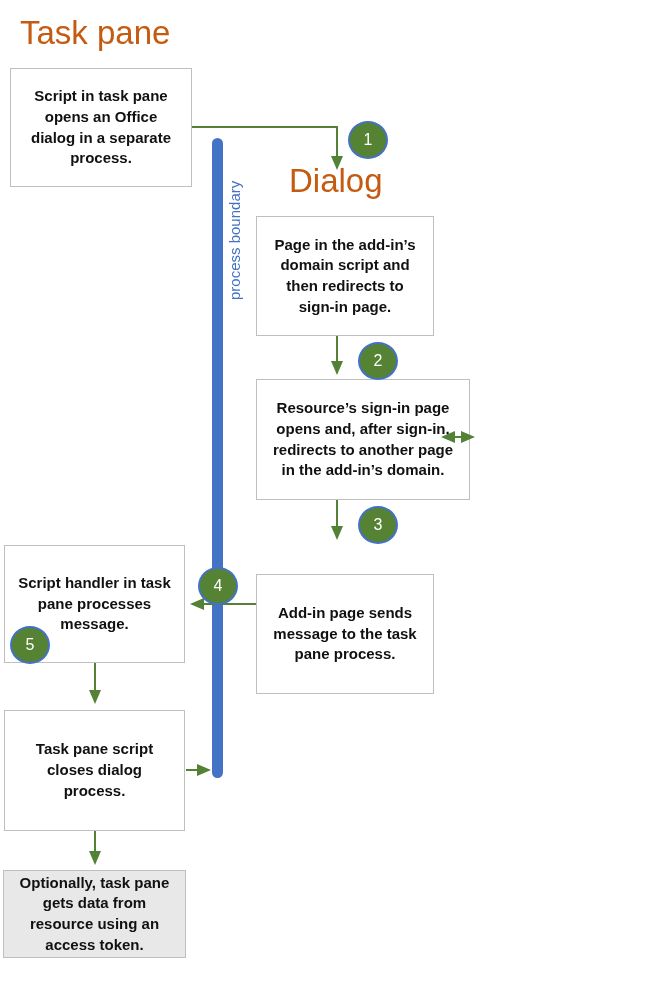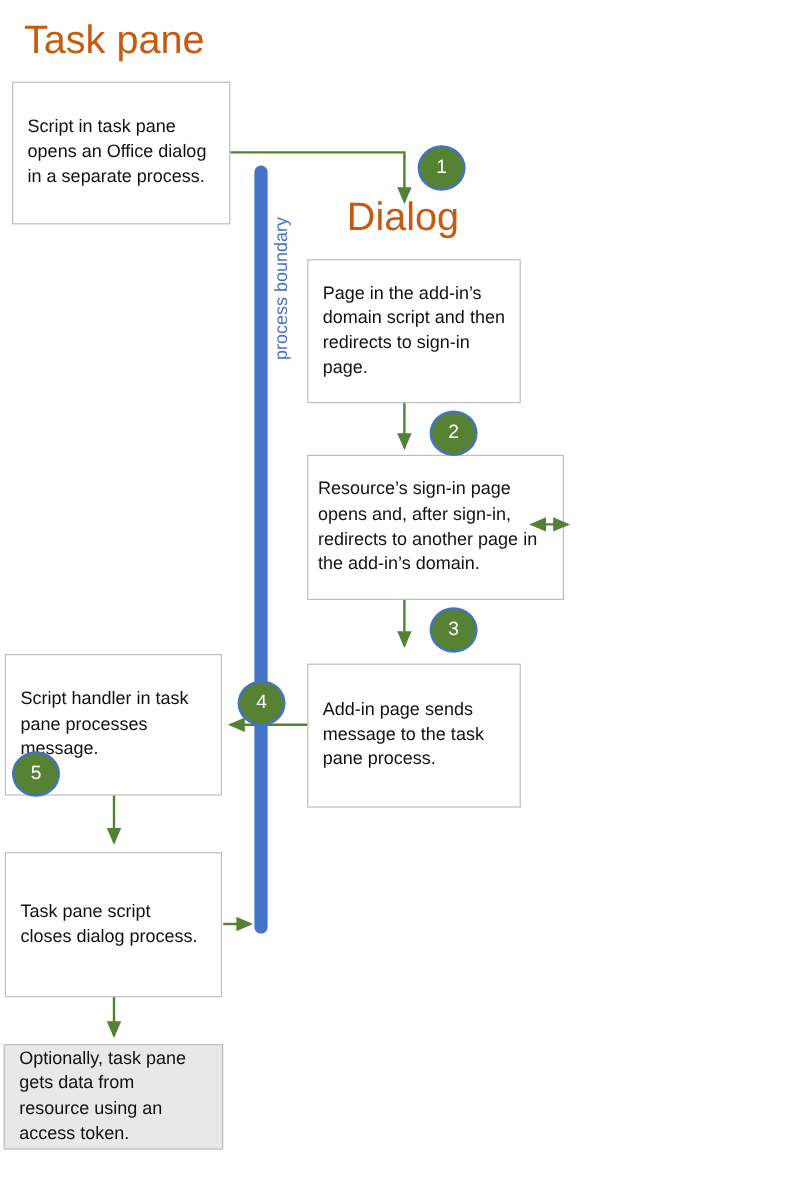--- a/index.html
+++ b/index.html
@@ -8,29 +8,29 @@
     font-family:"Liberation Sans", sans-serif;color:#000;
   }
   .lane-title{
     position:absolute;color:#C55A11;font-size:33px;letter-spacing:0;
     font-weight:400;white-space:nowrap;text-align:right;
   }
   .title-taskpane{left:20px;top:14px;}
   .title-dialog{left:289px;top:162px;}
   .node{
     position:absolute;display:flex;align-items:center;justify-content:center;
-    background:#ffffff;border:1px solid #BFBFBF;
-    font-size:15px;line-height:1.38;color:#111;padding:6px 12px;box-sizing:border-box;
+    text-align:center;background:#ffffff;border:1px solid #BFBFBF;
+    font-size:15px;line-height:1.38;color:#111;padding:6px 12px;box-sizing:border-box;font-weight:bold;
   }
   .node.optional{background:#E9E8E8;}
   .node-script {left:10px;  top:68px;  width:182px;height:119px;}
   .node-page   {left:256px; top:216px; width:178px;height:120px;}
   .node-resource{left:256px;top:379px; width:214px;height:121px;padding:6px 8px;}
   .node-oauth  {left:480px; top:380px; width:177px;height:120px;}
-  .node-addin  {left:256px; top:553px; width:178px;height:120px;}
+  .node-addin  {left:256px; top:574px; width:178px;height:120px;}
   .node-handler{left:4px;   top:545px; width:181px;height:118px;}
   .node-closes {left:4px;   top:710px; width:181px;height:121px;}
   .node-data   {left:3px;   top:870px; width:183px;height:88px;}
   .boundary-line{
     position:absolute;left:212px;top:138px;width:11px;height:640px;
     background:#4472C4;border-radius:6px;
   }
   .boundary-label{
     position:absolute;left:226px;top:148px;height:152px;
     writing-mode:vertical-rl;transform:rotate(180deg);

